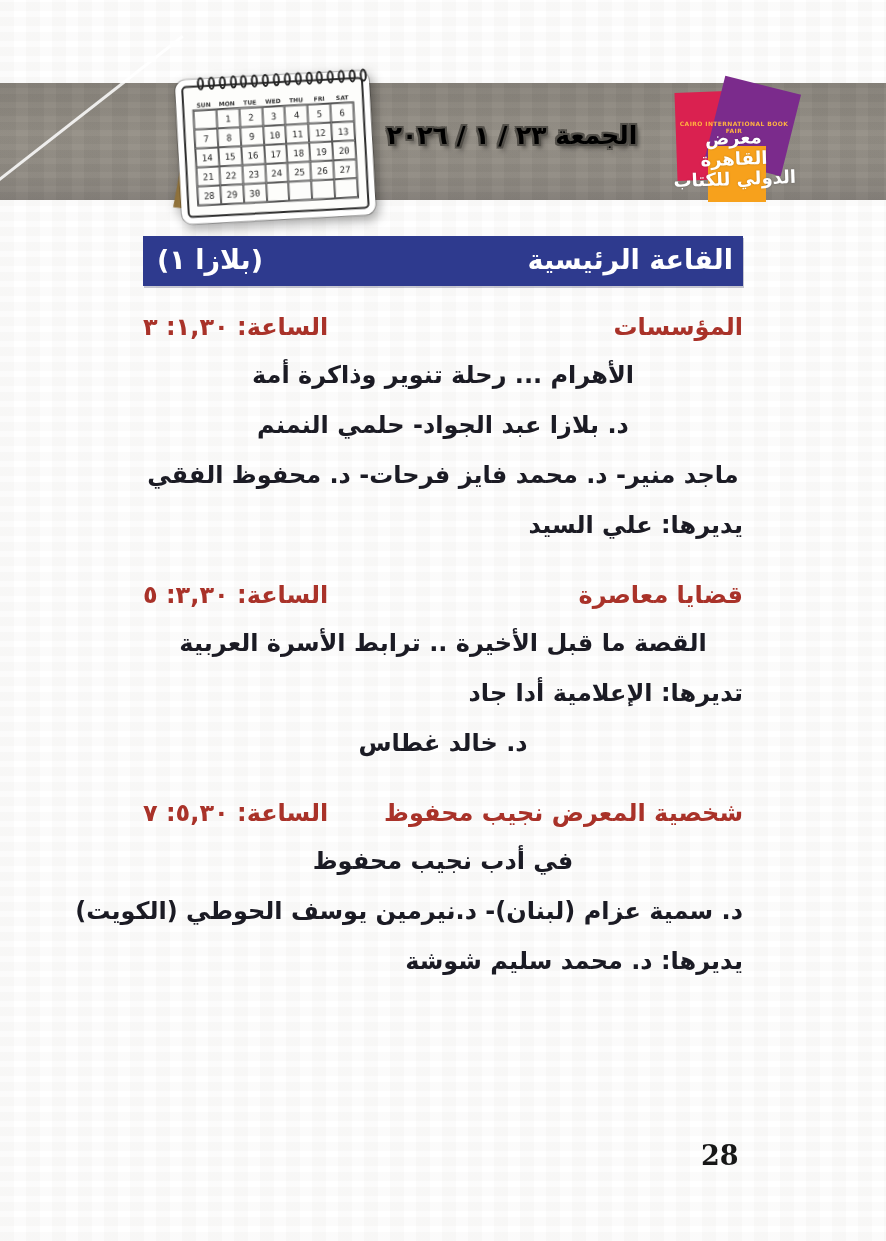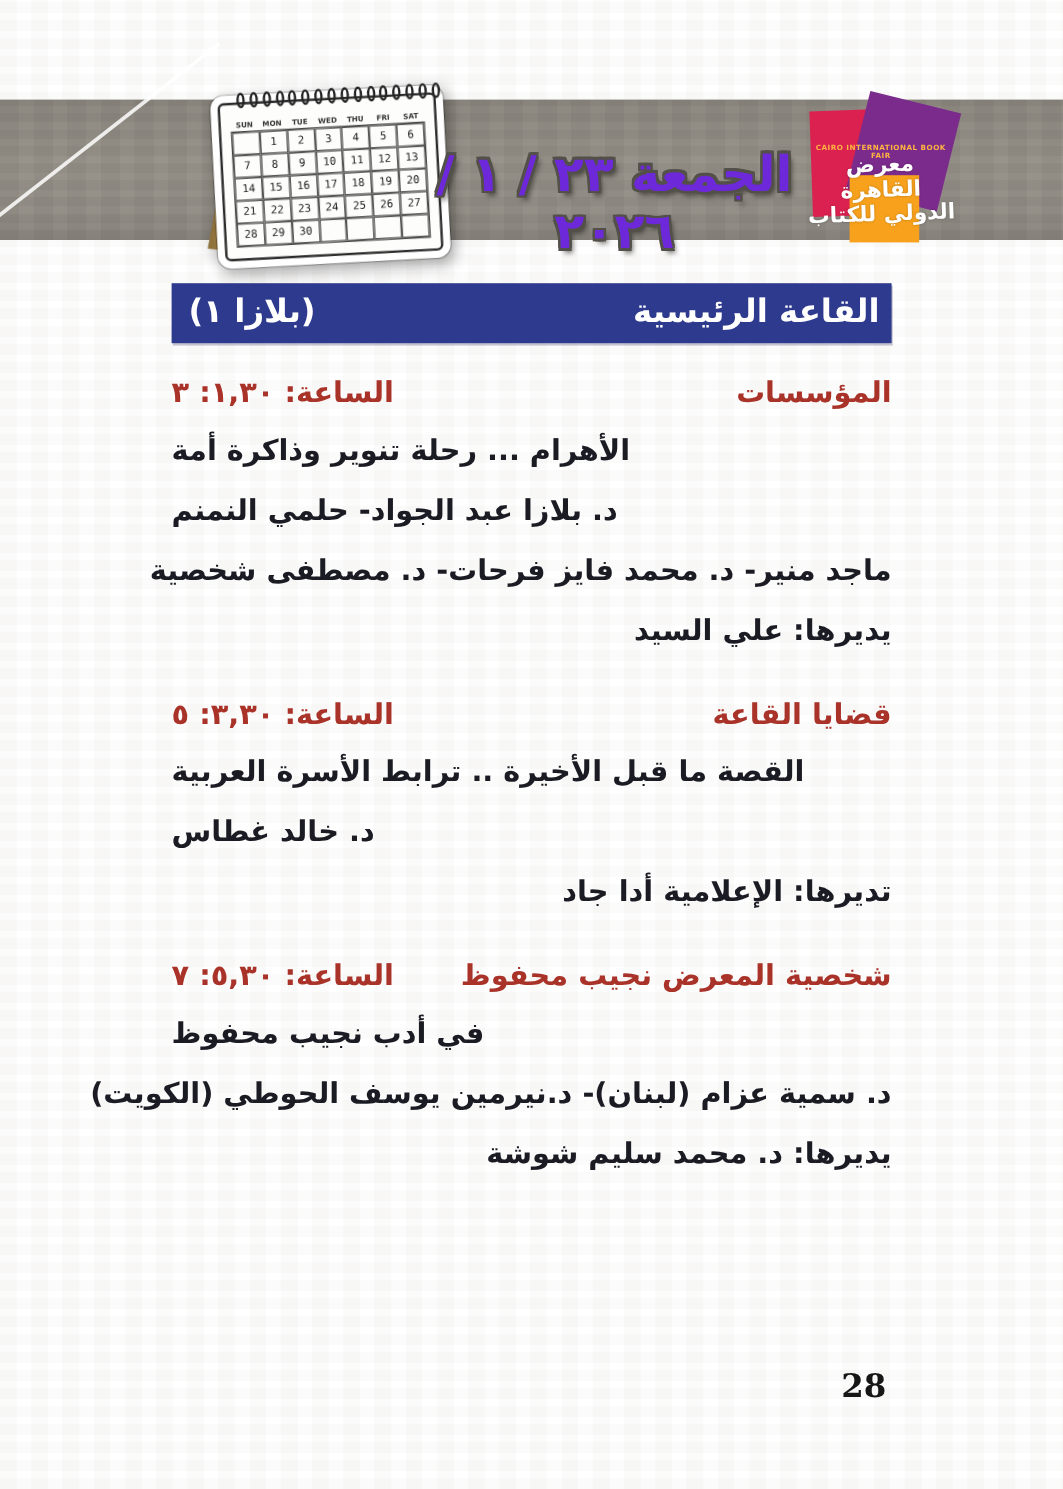--- a/index.html
+++ b/index.html
@@ -50,21 +50,21 @@
   .cal-ring { width:7px; height:13px; border:2px solid #222; border-radius:50%; background:transparent; }
   .cal-head { display:grid; grid-template-columns:repeat(7,1fr); margin-bottom:1px; }
   .cal-wd { font-size:6px; font-weight:700; color:#333; text-align:center; letter-spacing:0; }
   .cal-grid { display:grid; grid-template-columns:repeat(7,1fr); grid-template-rows:repeat(5,19px); border:1px solid #444; }
   .cal-cell { border:1px solid #555; font-size:9px; color:#222; text-align:center; line-height:18px; font-family:"DejaVu Sans Mono",monospace; }
 
   
   .date-text {
     position:absolute; left:352px; top:121px; width:320px; z-index:4;
     direction:rtl; text-align:center;
-    font-size:41px; font-weight:700; color:#6d28d9; letter-spacing:1px;
+    font-size:25px; font-weight:700; color:#000000; letter-spacing:1px;
     text-shadow:-2px -2px 0 #53504a, 2px -2px 0 #53504a, -2px 2px 0 #53504a, 2px 2px 0 #53504a,
                  0 -2px 0 #53504a, 0 2px 0 #53504a, -2px 0 0 #53504a, 2px 0 0 #53504a, 3px 4px 4px rgba(30,28,25,.6);
   }
 
   
   .logo { position:absolute; left:668px; top:80px; width:132px; height:126px; z-index:5; }
   .logo .sq { position:absolute; }
   .logo .sq-lav { left:66px; top:8px; width:30px; height:30px; background:#aab8de; transform:rotate(8deg); }
   .logo .sq-blu { left:98px; top:26px; width:22px; height:22px; background:#c4cde9; transform:rotate(-6deg); }
   .logo .sq-pink { left:8px; top:12px; width:52px; height:88px; background:#da2150; transform:rotate(-2deg); }
@@ -84,21 +84,21 @@
 
   
   .content { position:absolute; left:143px; top:300px; width:600px; z-index:2; direction:rtl; }
   .sec-head {
     display:flex; justify-content:space-between; align-items:center;
     height:46px; margin-top:22px; color:#a93229; font-weight:700; font-size:24px;
   }
   .sec-head:first-child { margin-top:4px; }
   .sec-time { padding-right:6px; }
   .line { height:50px; line-height:50px; font-size:24px; font-weight:700; color:#1b1b24; white-space:nowrap; }
-  .line.center { text-align:left; }
+  .line.center { text-align:center; }
   .line.mod { text-align:right; }
 
   .page-number {
     position:absolute; left:701px; top:1140px; z-index:2;
     font-family:"DejaVu Serif", serif; font-weight:700; font-size:27px; color:#161616;
   }
 </style>
 </head>
 <body>
 
@@ -199,29 +199,29 @@
   <span>(بلازا ١)</span>
 </div>
 
 <div class="content">
     <div class="sec-head">
       <span class="sec-title">المؤسسات</span>
       <span class="sec-time">الساعة: ١,٣٠: ٣</span>
     </div>
     <div class="line center">الأهرام ... رحلة تنوير وذاكرة أمة</div>
     <div class="line center">د. بلازا عبد الجواد- حلمي النمنم</div>
-    <div class="line center">ماجد منير- د. محمد فايز فرحات- د. مصطفى شخصية</div>
+    <div class="line center">ماجد منير- د. محمد فايز فرحات- د. محفوظ الفقي</div>
     <div class="line mod">يديرها: علي السيد</div>
     <div class="sec-head">
-      <span class="sec-title">قضايا القاعة</span>
+      <span class="sec-title">قضايا معاصرة</span>
       <span class="sec-time">الساعة: ٣,٣٠: ٥</span>
     </div>
     <div class="line center">القصة ما قبل الأخيرة .. ترابط الأسرة العربية</div>
+    <div class="line mod">تديرها: الإعلامية أدا جاد</div>
     <div class="line center">د. خالد غطاس</div>
-    <div class="line mod">تديرها: الإعلامية أدا جاد</div>
     <div class="sec-head">
       <span class="sec-title">شخصية المعرض نجيب محفوظ</span>
       <span class="sec-time">الساعة: ٥,٣٠: ٧</span>
     </div>
     <div class="line center">في أدب نجيب محفوظ</div>
     <div class="line center">د. سمية عزام (لبنان)- د.نيرمين يوسف الحوطي (الكويت)</div>
     <div class="line mod">يديرها: د. محمد سليم شوشة</div>
   </div>
 
 <div class="page-number">28</div>

